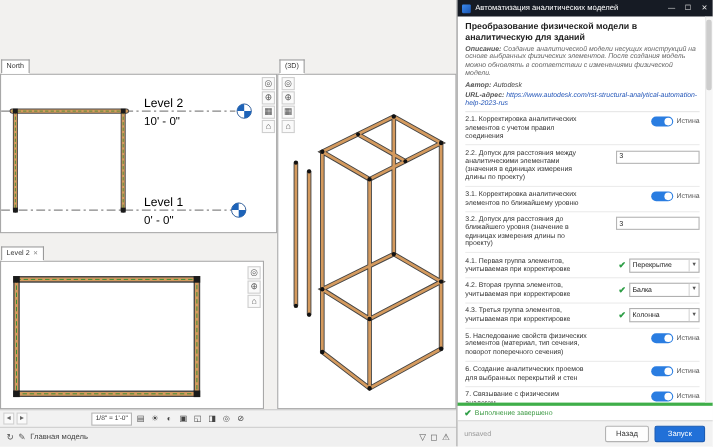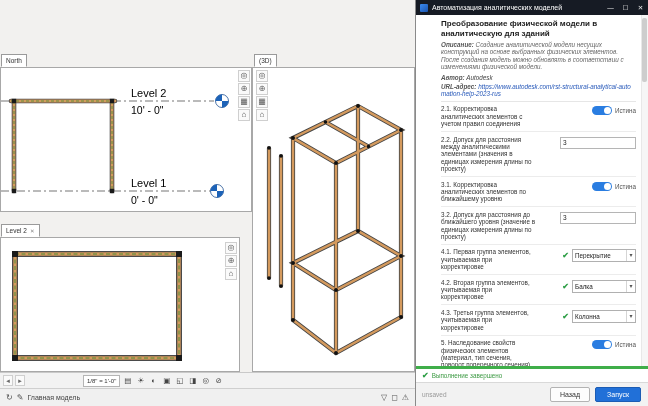--- a/index.html
+++ b/index.html
@@ -38,21 +38,21 @@
   .sbspacer { flex:1; }
 
   
   .panel { position:absolute; left:415px; top:0; width:233px; height:406px; background:#fff;
            border-left:1px solid #8a8a8a; display:flex; flex-direction:column; }
   .titlebar { height:15px; background:#161b24; display:flex; align-items:center; padding:0 0 0 4px; flex:0 0 auto; }
   .appicon { width:8px; height:8px; background:linear-gradient(135deg,#3b8bf0,#1b55b0); border-radius:1px; margin-right:4px; flex:0 0 auto; }
   .titletext { color:#fff; font-size:7px; flex:1 1 auto; white-space:nowrap; overflow:hidden; }
   .winbtn { width:15px; height:15px; color:#e8e8e8; font-size:6.5px; line-height:15px; text-align:center; }
   .content { flex:1 1 auto; position:relative; overflow:hidden; }
-  .scrollable { position:absolute; inset:0; padding:4px 12px 0 7px;margin-left:18px; }
+  .scrollable { position:absolute; inset:0; padding:4px 12px 0 7px; }
   .dtitle { font-size:8px; font-weight:bold; color:#1c1c1c; line-height:9.5px; margin-bottom:3px; }
   .desc { font-size:6.3px; color:#666; font-style:italic; line-height:7.4px; margin-bottom:3px; }
   .dlabel { font-style:italic; color:#555; font-weight:bold; }
   .meta { font-size:6.3px; color:#444; font-style:italic; line-height:7.4px; margin-bottom:2px; }
   .link { color:#2456b8; word-break:break-all; }
   .rows { margin-top:3px; border-top:1px solid #e6e6e6; }
   .row { display:flex; align-items:flex-start; gap:4px; padding:3.5px 0; border-bottom:1px solid #ececec; }
   .rlabel { flex:1 1 auto; font-size:6.3px; line-height:7.4px; color:#333; }
   .rctl { flex:0 0 96px; display:flex; justify-content:flex-end; align-items:center; gap:3px; padding-top:1px; }
   .pill { width:20px; height:9px; border-radius:5px; background:#2a7de1; position:relative; flex:0 0 auto; }

